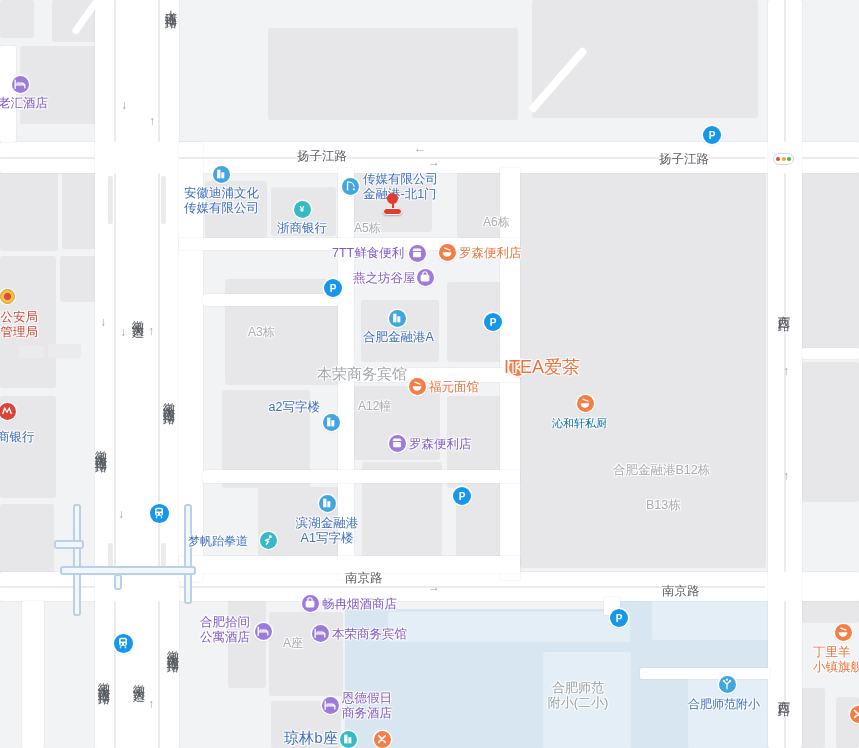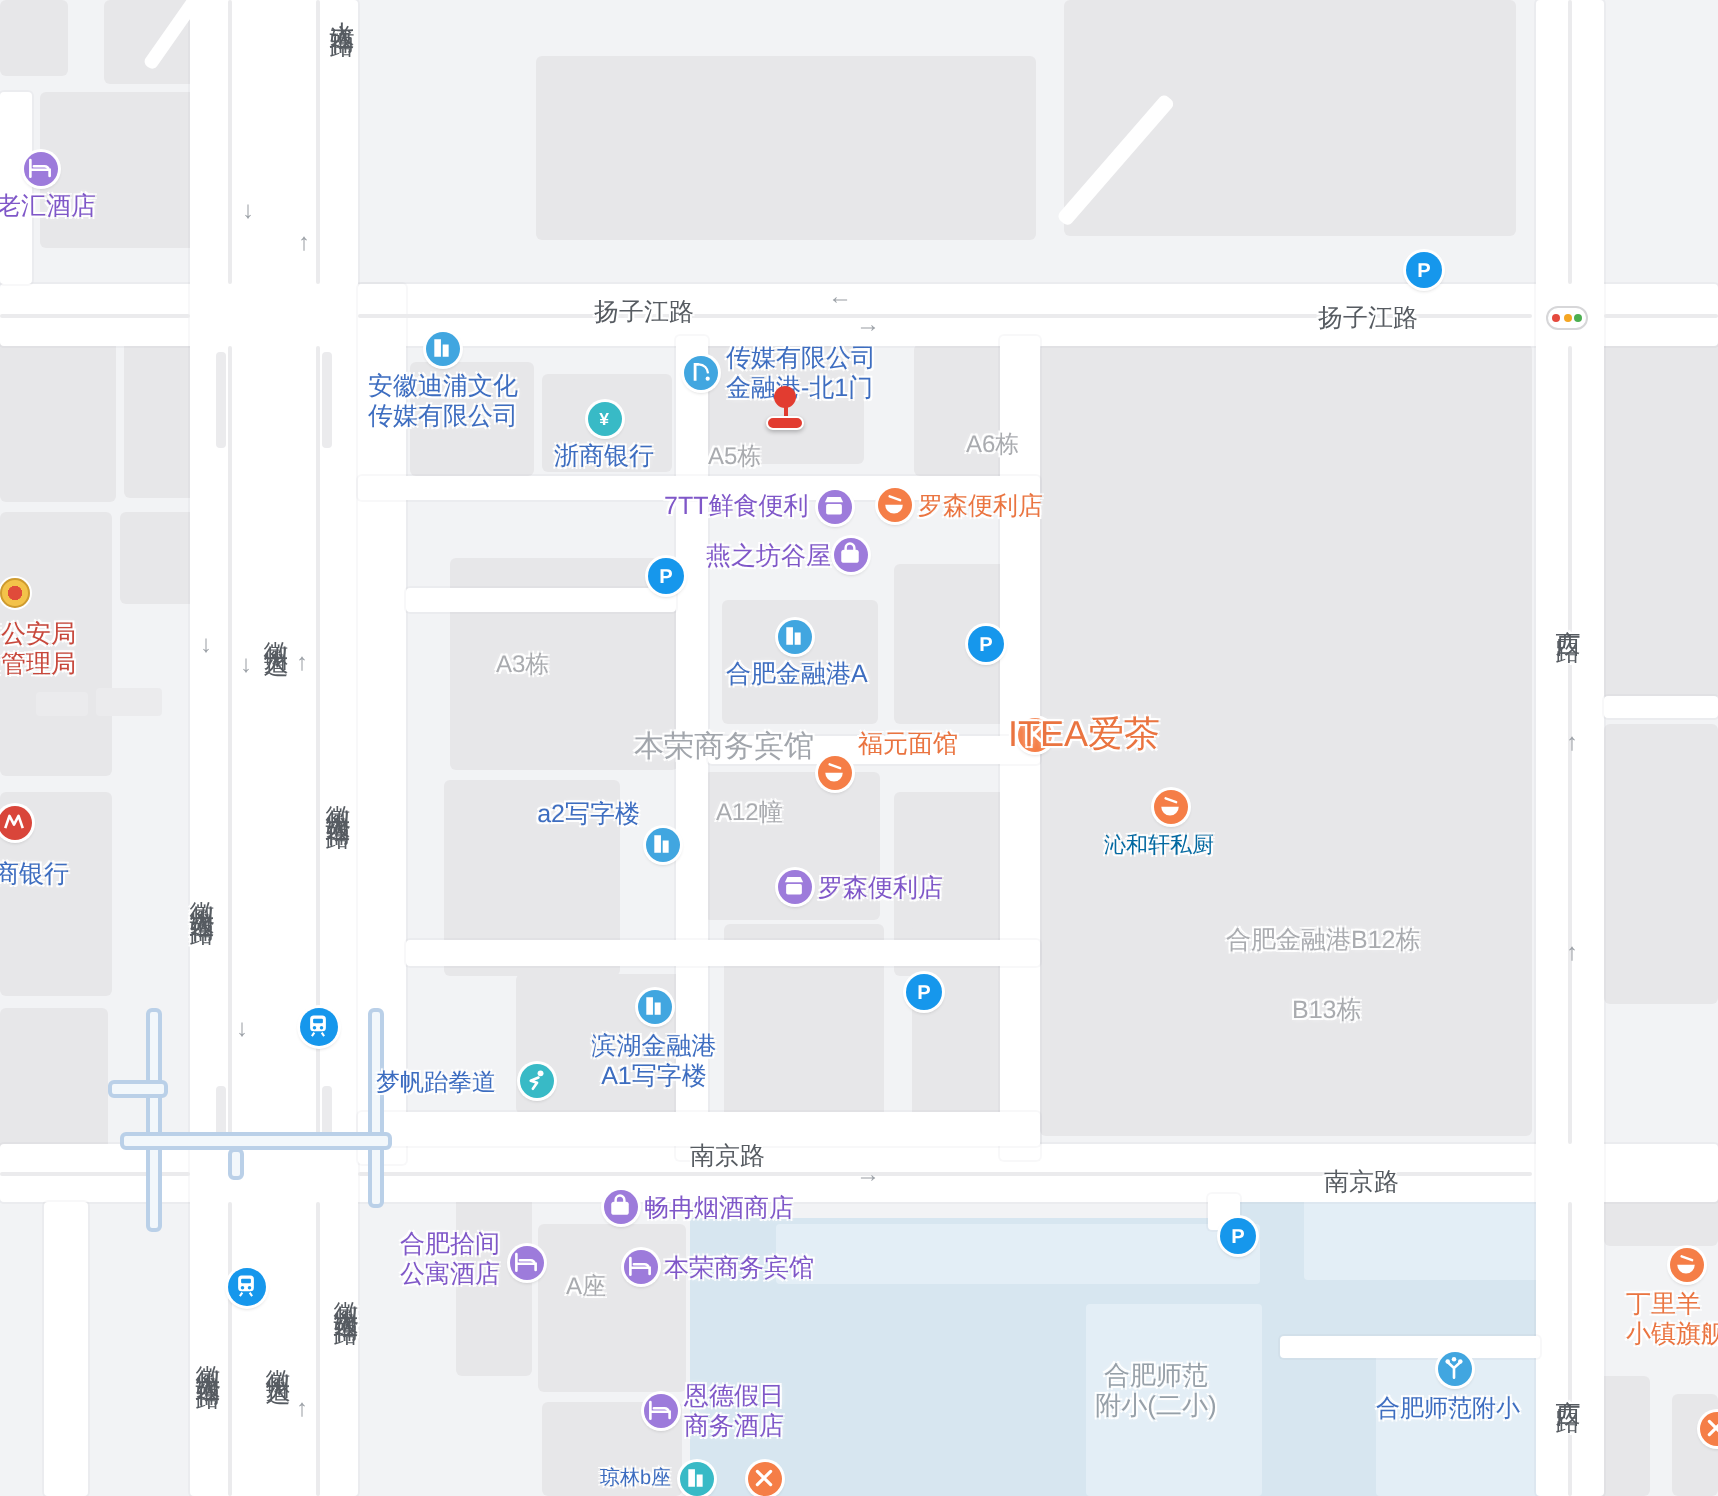--- a/index.html
+++ b/index.html
@@ -236,21 +236,21 @@
     </div>
     <div class="lbl" style="color: rgb(234, 116, 64); font-size: 18px; left: 504px; top: 360px;">
       <div>ITEA爱茶</div>
     </div>
     <div class="poiic" style="background: rgb(245, 126, 71); left: 408.5px; top: 377.5px;">
       <svg width="14" height="14" viewBox="0 0 16 16">
         <path d="M3 8.4h10a5 5 0 0 1-10 0z" fill="#fff"></path>
         <path d="M5.5 3.6l6 2.2" stroke="#fff" stroke-width="1.4" stroke-linecap="round"></path>
       </svg>
     </div>
-    <div class="lbl" style="color: rgb(234, 116, 64); font-size: 12.5px; left: 429px; top: 365px;">
+    <div class="lbl" style="color: rgb(234, 116, 64); font-size: 12.5px; left: 429px; top: 380px;">
       <div>福元面馆</div>
     </div>
     <div class="poiic" style="background: rgb(245, 126, 71); left: 576.5px; top: 394.5px;">
       <svg width="14" height="14" viewBox="0 0 16 16">
         <path d="M3 8.4h10a5 5 0 0 1-10 0z" fill="#fff"></path>
         <path d="M5.5 3.6l6 2.2" stroke="#fff" stroke-width="1.4" stroke-linecap="round"></path>
       </svg>
     </div>
     <div class="lbl" style="color: #0369a1; font-size: 11px; left: 552px; top: 416px;">
       <div>沁和轩私厨</div>
@@ -326,21 +326,21 @@
     <div class="lbl" style="color: rgb(127, 87, 200); font-size: 12.5px; left: 342px; top: 691px;">
       <div>恩德假日</div>
       <div>商务酒店</div>
     </div>
     <div class="poiic" style="background: rgb(56, 186, 198); left: 339.5px; top: 730.5px;">
       <svg width="14" height="14" viewBox="0 0 16 16">
         <rect x="3.6" y="3" width="3.8" height="10" fill="#fff"></rect>
         <rect x="8.4" y="6" width="3.4" height="7" fill="#fff"></rect>
       </svg>
     </div>
-    <div class="lbl" style="color: rgb(61, 109, 192); font-size: 10px; left: 300px; top: 732px;">
+    <div class="lbl" style="color: rgb(61, 109, 192); font-size: 15px; left: 284px; top: 732px; font-family: Liberation Mono, monospace;">
       <div>琼林b座</div>
     </div>
     <div class="poiic" style="background: rgb(245, 126, 71); left: 373.5px; top: 730.5px;">
       <svg width="14" height="14" viewBox="0 0 16 16">
         <path d="M4.2 4.2l7.6 7.6M11.8 4.2l-7.6 7.6" stroke="#fff" stroke-width="1.8" stroke-linecap="round"></path>
       </svg>
     </div>
     <div class="poiic" style="background: rgb(65, 166, 224); left: 718.5px; top: 675.5px;">
       <svg width="14" height="14" viewBox="0 0 16 16">
         <path d="M8 13.5V8M8 8 4.6 4.9M8 8l3.4-3.1" stroke="#fff" stroke-width="1.5" fill="none" stroke-linecap="round"></path>

